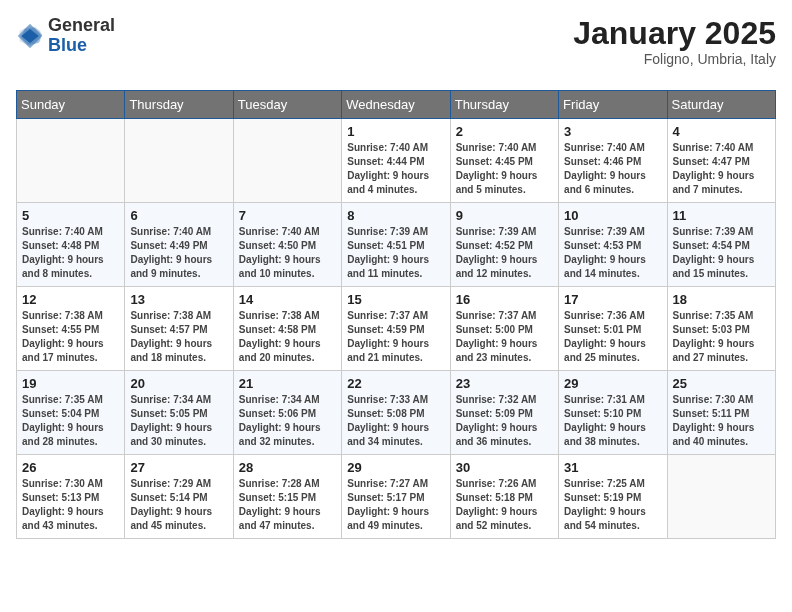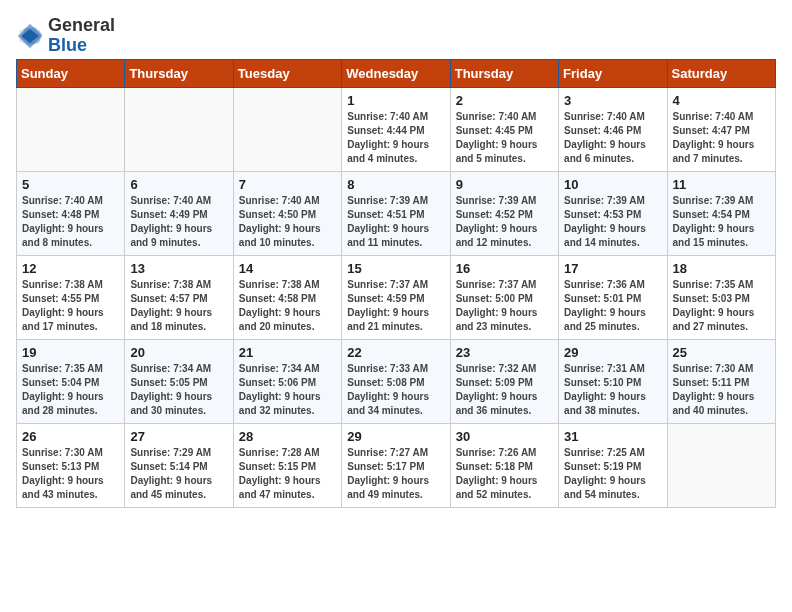--- a/index.html
+++ b/index.html
@@ -7,21 +7,21 @@
       font-family: Arial, sans-serif;
       background: #fff;
       width: 792px;
       min-height: 612px;
       padding: 16px;
     }
     .header {
       display: flex;
       justify-content: space-between;
       align-items: flex-start;
-      margin-bottom: 3px;
+      margin-bottom: 23px;
     }
     .logo {
       display: flex;
       align-items: center;
       gap: 4px;
     }
     .logo-text {
       font-size: 18px;
       font-weight: bold;
       line-height: 1.1;
@@ -42,24 +42,24 @@
     .subtitle {
       font-size: 14px;
       color: #555;
     }
     .calendar {
       width: 100%;
       border-collapse: collapse;
       border: 1px solid #ccc;
     }
     .calendar th {
-      background: #c2410c;
+      background: #737373;
       color: #fff;
       font-size: 13px;
-      font-weight: bold;
+      font-weight: normal;
       padding: 6px 4px;
       text-align: left;
       border: 1px solid #1e5a9a;
     }
     .calendar td {
       vertical-align: top;
       padding: 5px 5px;
       border: 1px solid #ccc;
       font-size: 10.5px;
       color: #333;
@@ -94,20 +94,24 @@
       <polygon points="16,4 28,10 28,22 16,28 4,22 4,10" fill="#1a5fa8" opacity="0.15"></polygon>
       <polygon points="22,6 30,14 26,24 14,26 6,18 10,8" fill="#1a5fa8" opacity="0.3"></polygon>
       <polygon points="16,2 30,16 16,30 2,16" fill="#1a5fa8" opacity="0.5"></polygon>
       <polygon points="16,8 26,16 16,24 6,16" fill="#1a5fa8"></polygon>
     </svg>
     <div class="logo-text">
       <div class="logo-general">General</div>
       <div class="logo-blue">Blue</div>
     </div>
   </div>
+  <div class="title-block">
+    <div class="month-title">January 2025</div>
+    <div class="subtitle">Foligno, Umbria, Italy</div>
+  </div>
 </div>
 
 <table class="calendar">
   <thead>
     <tr>
     <th>Sunday</th>
         <th>Thursday</th>
         <th>Tuesday</th>
         <th>Wednesday</th>
         <th>Thursday</th>

